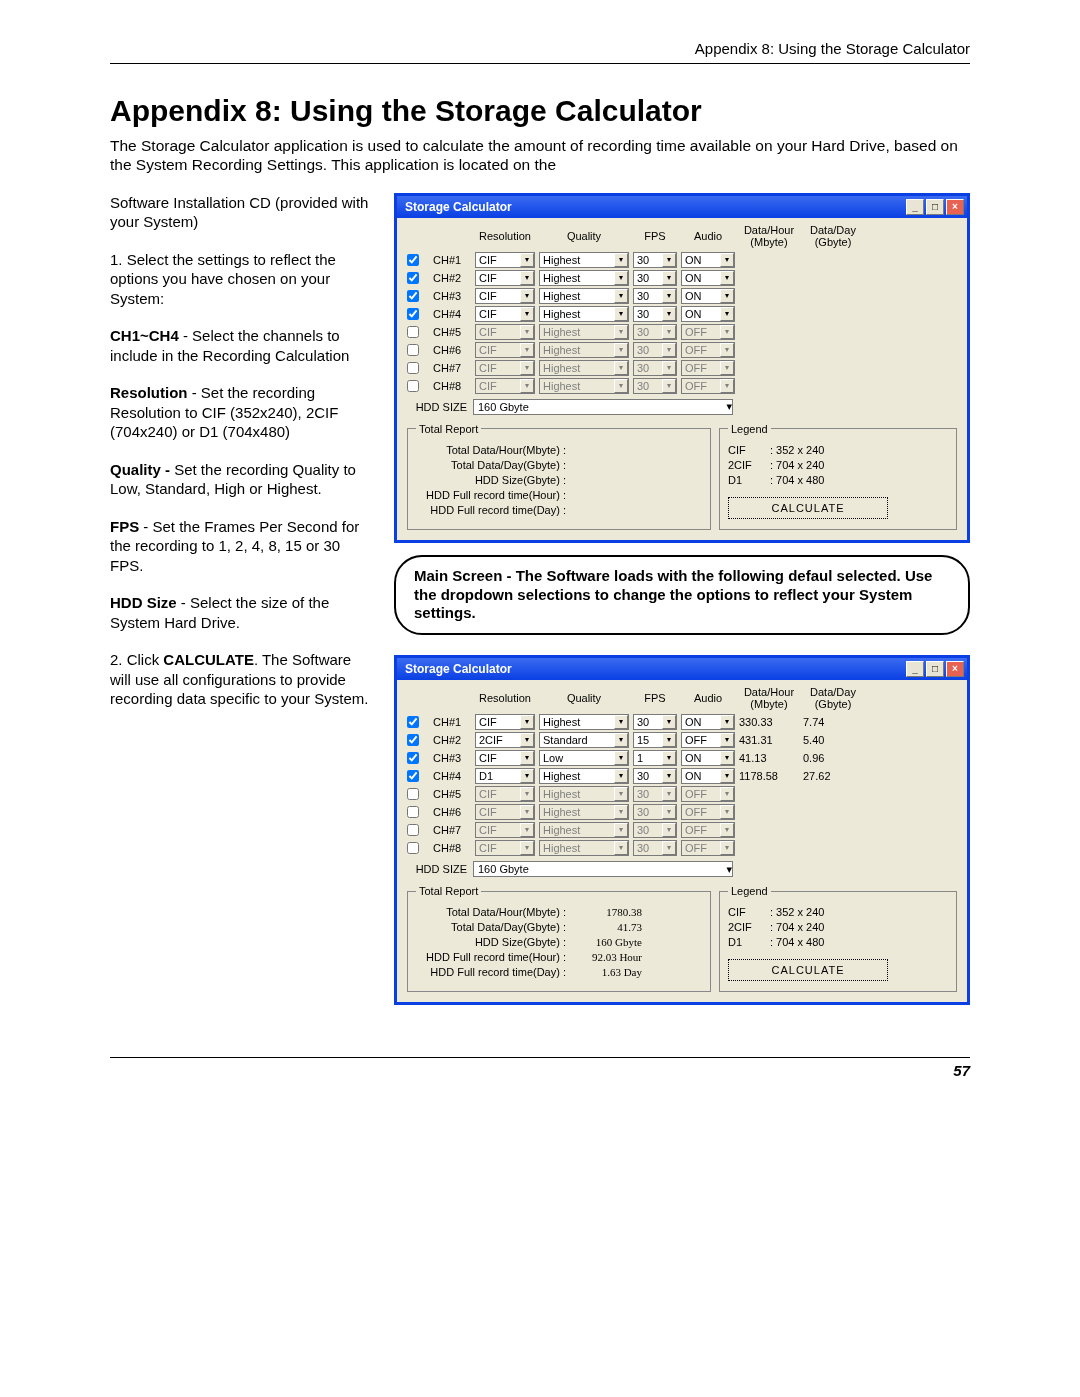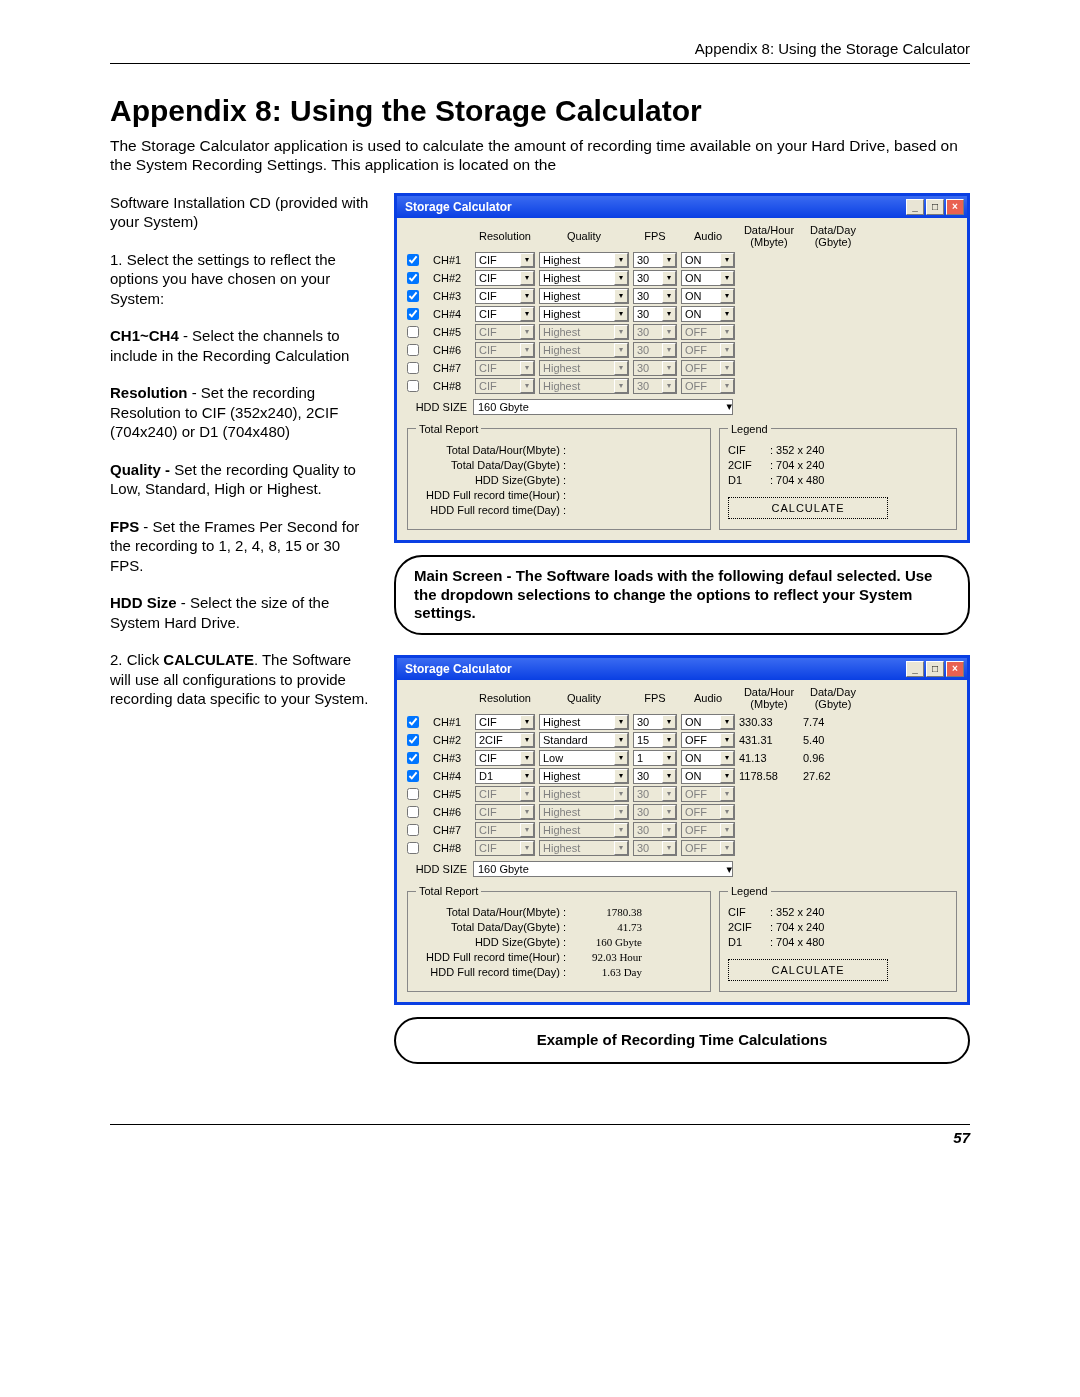--- a/index.html
+++ b/index.html
@@ -630,17 +630,16 @@
             <div class="leg-row">
                 <div style="width:30px">D1</div>
                 <div>: 704 x 480</div>
               </div>
             <button class="calc-btn">CALCULATE</button>
           </fieldset>
         </div>
       </div>
     </div>
 
-    <div class="callout center">Example of Recording Time Calculations</div>
   </div>
 </div>
 
 <div class="footer">57</div>
 
 </body></html>

